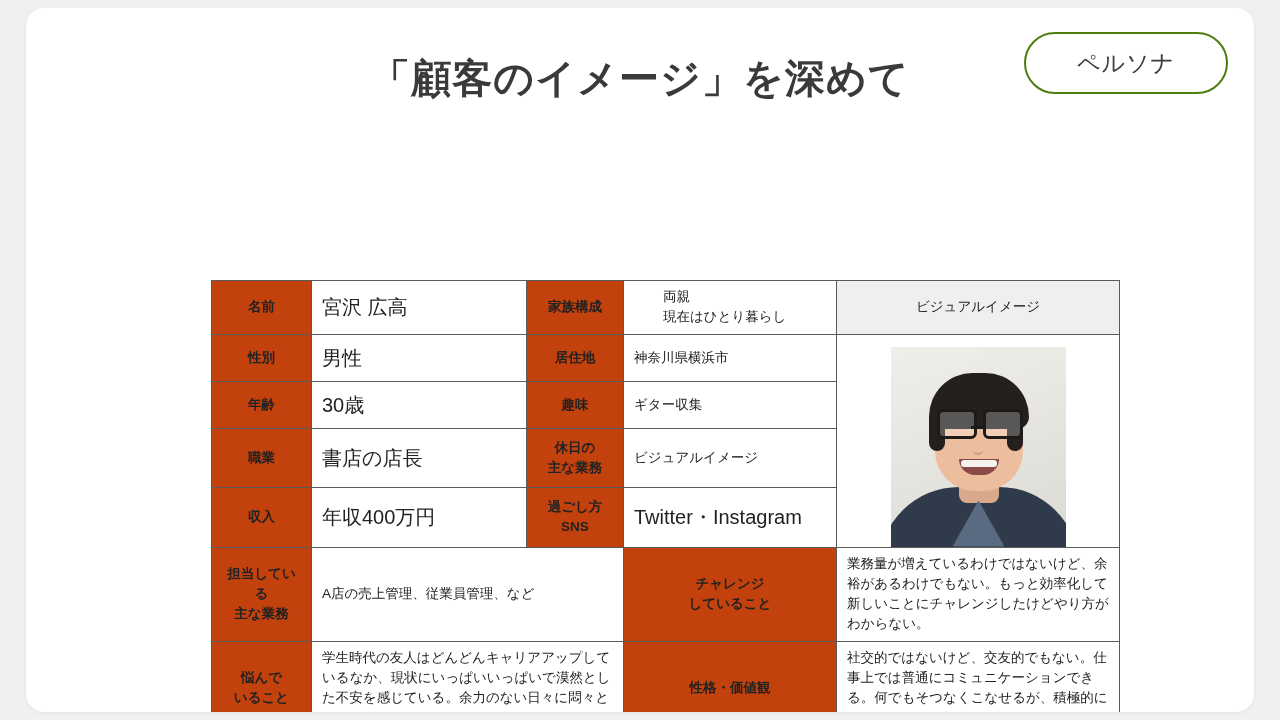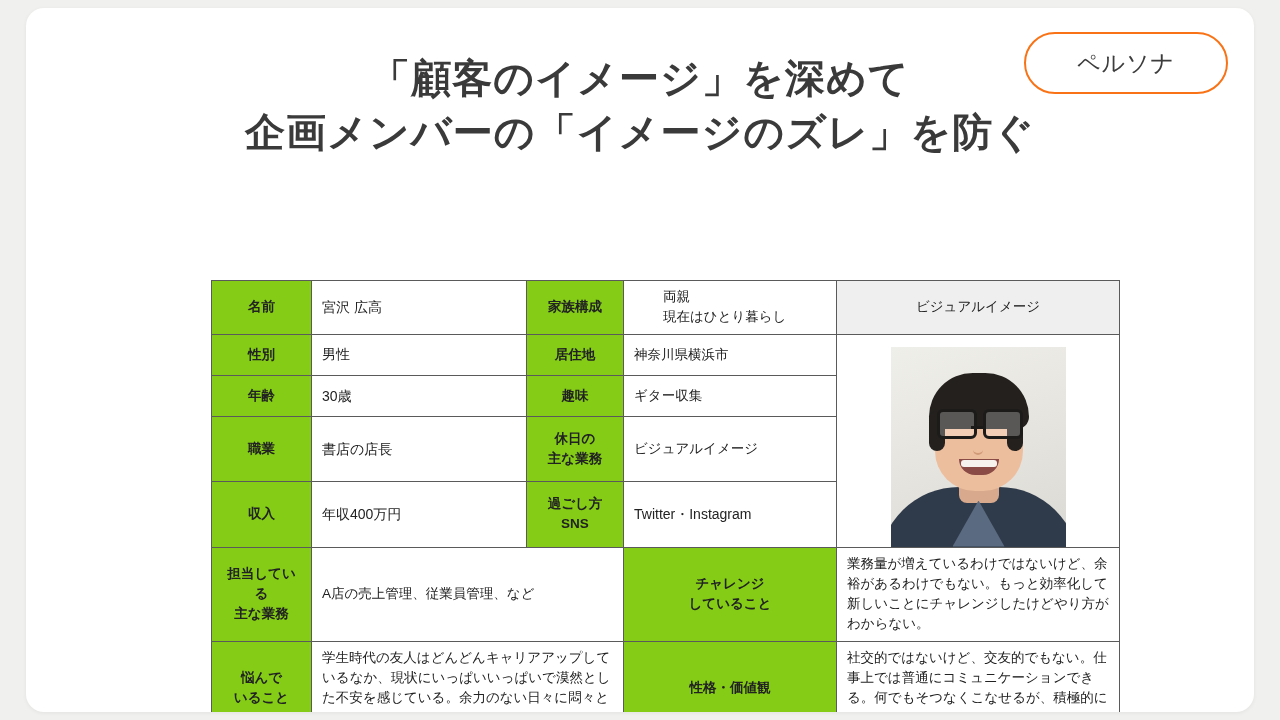--- a/index.html
+++ b/index.html
@@ -25,21 +25,21 @@
     overflow: hidden;
   }
 
   
   .badge {
     position: absolute;
     right: 26px;
     top: 24px;
     width: 204px;
     height: 62px;
-    border: 2px solid #f97316;
+    border: 2px solid #4d7c0f;
     border-radius: 34px;
     display: flex;
     align-items: center;
     justify-content: center;
     box-sizing: border-box;
     background: #ffffff;
   }
   .badge span {
     font-size: 23px;
     color: #3c3c3c;
@@ -78,33 +78,33 @@
   }
   table.persona-table td {
     border: 1px solid #5a5a5a;
     padding: 6px 10px;
     font-size: 13.5px;
     color: #222;
     vertical-align: middle;
     line-height: 1.5;
   }
   td.lbl {
-    background: #84cc16;
+    background: #c2410c;
     text-align: center;
     font-weight: bold;
     font-size: 13px;
     padding: 6px 4px;
     line-height: 1.35;
   }
   td.val {
     background: #ffffff;
     font-size: 13.5px;
   }
   td.val.big {
-    font-size: 14px;
+    font-size: 20px;
   }
 
   .visual-head {
     background: #efefef;
     text-align: center;
     font-weight: normal;
     font-size: 13.5px;
     padding: 7px 4px;
     margin-top: 29px;
   }
@@ -249,21 +249,20 @@
 <body>
 
 <div class="slide">
 
   <div class="badge">
     <span>ペルソナ</span>
   </div>
 
   <div class="title">
     <span class="line">「顧客のイメージ」を深めて</span>
-    <span class="line">企画メンバーの「イメージのズレ」を防ぐ</span>
   </div>
 
   <div class="persona">
     <table class="persona-table">
       <colgroup>
         <col style="width:100px">
         <col style="width:215px">
         <col style="width:97px">
         <col style="width:213px">
         <col style="width:283px">

